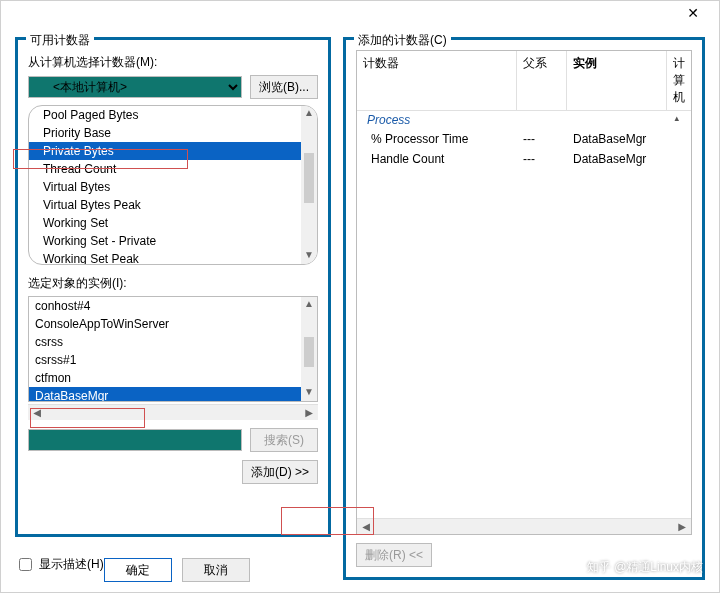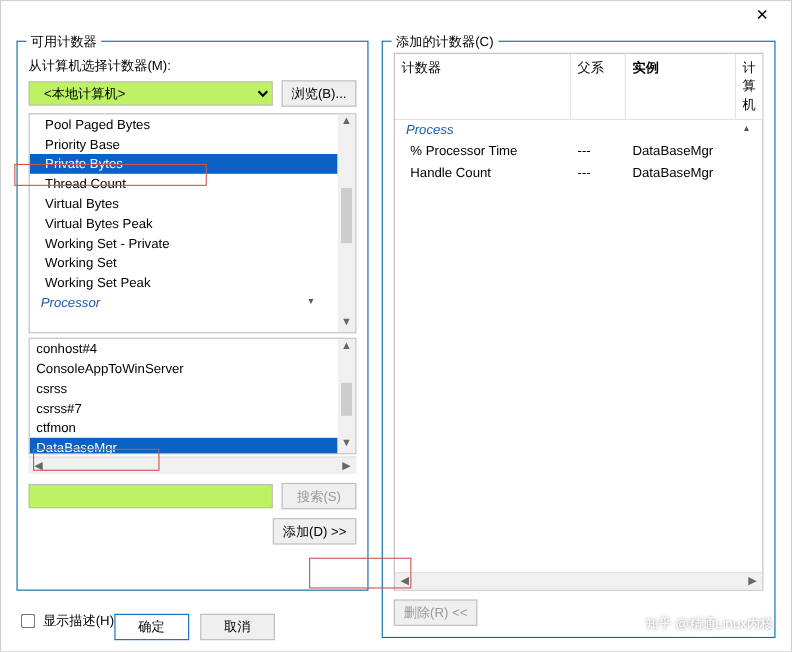--- a/index.html
+++ b/index.html
@@ -3,34 +3,34 @@
 <meta charset="utf-8">
 <style>
 * { box-sizing: border-box; font-family: "Microsoft YaHei", "Segoe UI", Tahoma, sans-serif; font-size: 12px; }
 body { margin: 0; background: #fff; width: 720px; height: 593px; position: relative; overflow: hidden; }
 .window { border: 1px solid #d0d0d0; width: 720px; height: 593px; position: relative; }
 .titlebar { height: 26px; display: flex; justify-content: flex-end; align-items: center; padding: 0 6px; }
 .close-btn { width: 40px; height: 20px; text-align: center; line-height: 18px; font-size: 14px; cursor: default; }
 .content { display: flex; gap: 12px; padding: 4px 14px 12px 14px; height: calc(100% - 26px); }
 .left-panel { width: 344px; display: flex; flex-direction: column; }
 .right-panel { flex: 1; display: flex; flex-direction: column; }
-.group { border: 1px solid #0369a1; padding: 10px 10px 10px 10px; position: relative; margin-top: 6px; }
+.group { border: 3px solid #0369a1; padding: 10px 10px 10px 10px; position: relative; margin-top: 6px; }
 .group-title { position: absolute; top: -8px; left: 8px; background: #fff; padding: 0 4px; }
 .label { margin: 4px 0 4px 0; }
 .row { display: flex; gap: 8px; align-items: center; }
-select, input[type="text"] { border: 1px solid #bcbcbc; height: 22px; padding: 1px 9px; background: #bef264; }
+select, input[type="text"] { border: 1px solid #bcbcbc; height: 22px; padding: 1px 20px; background: #0f766e; }
 .computer-select { flex: 1; }
 button { border: 1px solid #bcbcbc; background: #efefef; height: 24px; padding: 0 8px; min-width: 68px; }
 button:disabled { color: #9a9a9a; }
 .listbox { border: 1px solid #bcbcbc; background: #fff; overflow: hidden; position: relative; }
 .listbox-inner { position: absolute; inset: 0; overflow: hidden; }
 .list-scroll { position: absolute; top: 0; right: 0; bottom: 0; width: 16px; background: #f0f0f0; display: flex; flex-direction: column; align-items: center; justify-content: space-between; }
 .scroll-arrow { width: 16px; height: 16px; text-align: center; line-height: 14px; color: #666; font-size: 10px; }
 .scroll-thumb { width: 10px; background: #cdcdcd; margin: 0 auto; }
-.counters-box { height: 200px; margin-top: 6px; }
+.counters-box { height: 160px; margin-top: 6px; border-radius: 14px; }
 .instances-box { height: 106px; margin-top: 4px; }
 .item { padding: 2px 6px; white-space: nowrap; }
 .item.selected { background: #0a63c4; color: #fff; }
 .cat { padding: 2px 6px 2px 10px; color: #1a5aa8; font-style: italic; display: flex; justify-content: space-between; padding-right: 22px; }
 .cat-arrow { color: #555; font-style: normal; font-size: 9px; }
 .search-row { display: flex; gap: 8px; margin-top: 8px; align-items: center; }
 .search-input { flex: 1; }
 .add-row { display: flex; justify-content: flex-end; margin-top: 8px; }
 .added-table { border: 1px solid #bcbcbc; flex: 1; display: flex; flex-direction: column; min-height: 440px; }
 .thead { display: flex; border-bottom: 1px solid #e0e0e0; }
@@ -79,41 +79,42 @@
         </div>
 
         <div class="listbox counters-box">
           <div class="listbox-inner" id="counters-inner" style="right:16px;">
               <div class="item" style="padding-left: 14px;">Pool Paged Bytes</div>
               <div class="item" style="padding-left: 14px;">Priority Base</div>
               <div class="item selected" style="padding-left: 14px;">Private Bytes</div>
               <div class="item" style="padding-left: 14px;">Thread Count</div>
               <div class="item" style="padding-left: 14px;">Virtual Bytes</div>
               <div class="item" style="padding-left: 14px;">Virtual Bytes Peak</div>
+              <div class="item" style="padding-left: 14px;">Working Set</div>
               <div class="item" style="padding-left: 14px;">Working Set - Private</div>
-              <div class="item" style="padding-left: 14px;">Working Set</div>
               <div class="item" style="padding-left: 14px;">Working Set Peak</div>
               <div class="cat">
                 <span>Processor</span>
                 <span class="cat-arrow">▾</span>
               </div>
             </div>
           <div class="list-scroll">
             <div class="scroll-arrow">▲</div>
             <div class="scroll-thumb" style="height:50px; margin-bottom:14px;"></div>
             <div class="scroll-arrow">▼</div>
           </div>
         </div>
 
+        <div class="label" style="margin-top:10px;">选定对象的实例(I):</div>
         <div class="listbox instances-box">
           <div class="listbox-inner" id="instances-inner" style="right:16px;">
               <div class="item">conhost#4</div>
               <div class="item">ConsoleAppToWinServer</div>
               <div class="item">csrss</div>
-              <div class="item">csrss#7</div>
+              <div class="item">csrss#1</div>
               <div class="item">ctfmon</div>
               <div class="item selected">DataBaseMgr</div>
               <div class="item">devenv</div>
             </div>
           <div class="list-scroll">
             <div class="scroll-arrow">▲</div>
             <div class="scroll-thumb" style="height:30px; margin-top:6px;"></div>
             <div class="scroll-arrow">▼</div>
           </div>
         </div>

